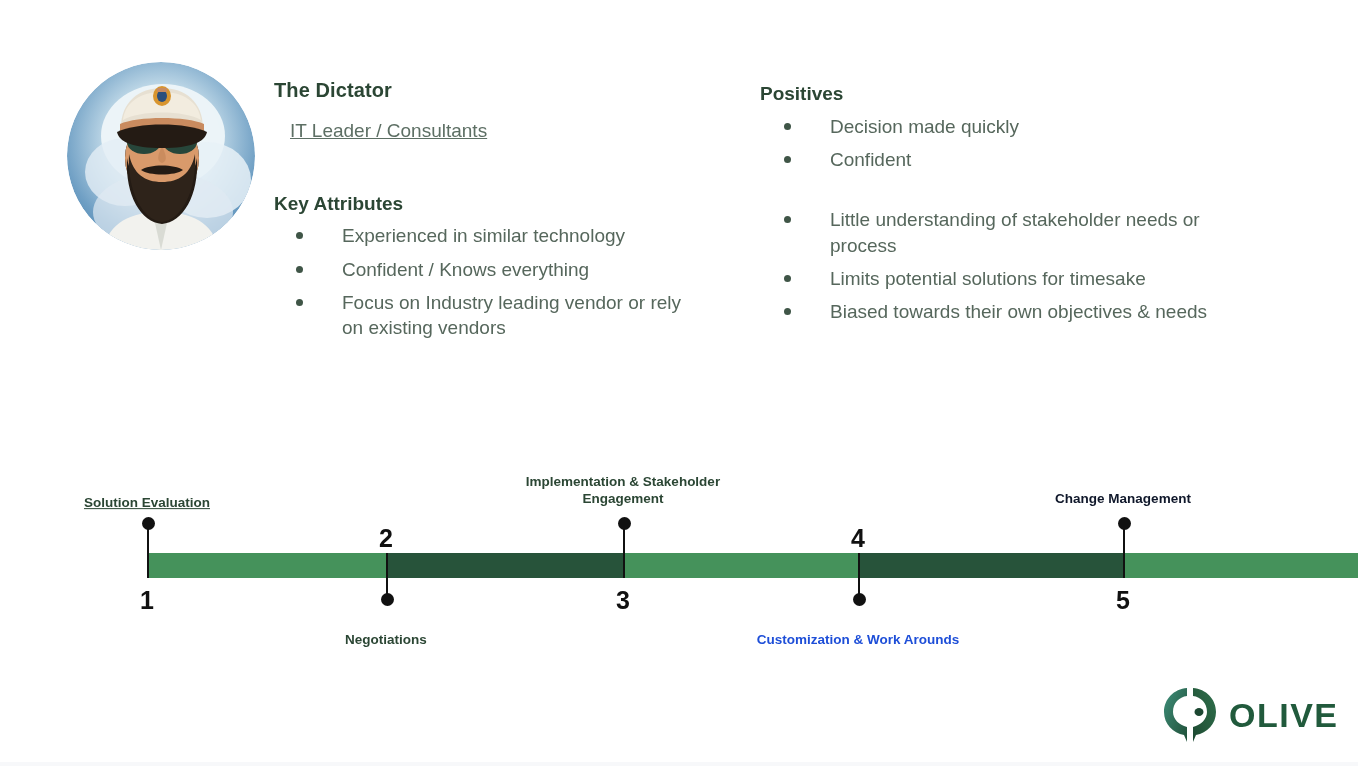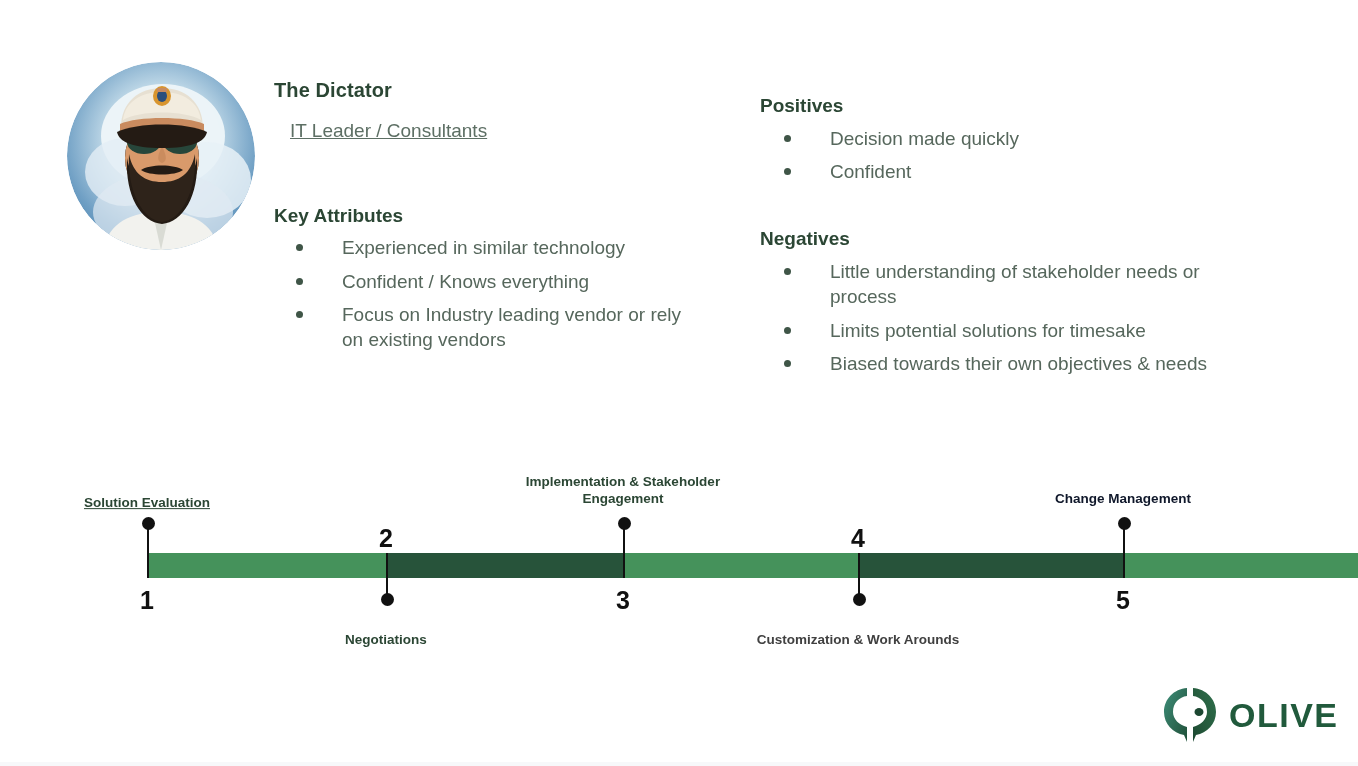--- a/index.html
+++ b/index.html
@@ -30,21 +30,21 @@
     font-size:20px; font-weight:bold; color:#2b4634;
     line-height:1.25; margin:0 0 1px 0; letter-spacing:0.1px;
   }
   .sub {
     font-size:19px; color:#5d6f64; line-height:1.3; margin:16px;
     font-weight:400;
     text-decoration:underline;
   }
   .h-sec {
     font-size:19px; font-weight:bold; color:#2b4634;
-    line-height:1.25; margin:16px 0 3px 0;
+    line-height:1.25; margin:4px 0 3px 0;
   }
   .gap-lg { height:28px; }
   .gap-md { height:27px; }
 
   ul.bullets { list-style:none; margin:0; padding:0; }
   ul.bullets li {
     position:relative;
     padding-left:68px;
     font-size:19px;
     color:#56675c;
@@ -178,21 +178,20 @@
       <li>
         <span class="dot"></span>
         <span>Decision made quickly</span>
       </li>
       <li>
         <span class="dot"></span>
         <span>Confident</span>
       </li>
     </ul>
     <div class="gap-md"></div>
-    <div class="h-sec">Negatives</div>
     <ul class="bullets">
       <li>
         <span class="dot"></span>
         <span>Little understanding of stakeholder needs or process</span>
       </li>
       <li>
         <span class="dot"></span>
         <span>Limits potential solutions for timesake</span>
       </li>
       <li>
@@ -226,21 +225,21 @@
         <div class="marker" style="left: 623px; top: 0px;">
           <div class="stem" style="top: 523px; height: 55px;"></div>
           <div class="knob" style="top: 517px;"></div>
           <div class="num" style="top: 588px; color: rgb(17, 17, 17);">3</div>
           <div class="mlabel" style="color: rgb(43, 70, 52); width: 230px; left: -115px; top: 508px; transform: translateY(-100%); padding-top: 0px;">Implementation &amp; Stakeholder Engagement</div>
         </div>
         <div class="marker" style="left: 858px; top: 0px;">
           <div class="stem" style="top: 553px; height: 46px;"></div>
           <div class="knob" style="top: 593px;"></div>
           <div class="num" style="top: 526px; color: rgb(17, 17, 17);">4</div>
-          <div class="mlabel" style="color: #404040; width: 230px; left: -115px; top: 632px;">Customization &amp; Work Arounds</div>
+          <div class="mlabel" style="color: #1d4ed8; width: 230px; left: -115px; top: 632px;">Customization &amp; Work Arounds</div>
         </div>
         <div class="marker" style="left: 1123px; top: 0px;">
           <div class="stem" style="top: 523px; height: 55px;"></div>
           <div class="knob" style="top: 517px;"></div>
           <div class="num" style="top: 588px; color: rgb(17, 17, 17);">5</div>
           <div class="mlabel" style="color: #0f172a; width: 230px; left: -115px; top: 508px; transform: translateY(-100%); padding-top: 0px;">Change Management</div>
         </div>
       </div>
   </div>
 

